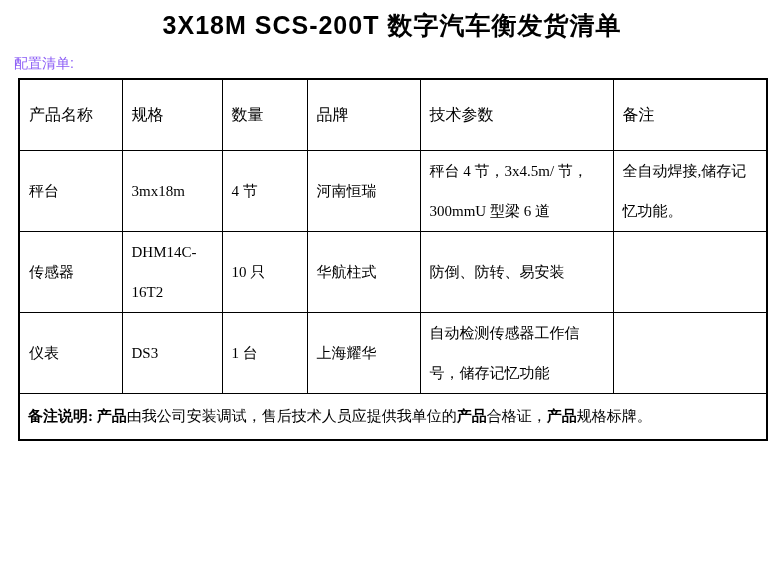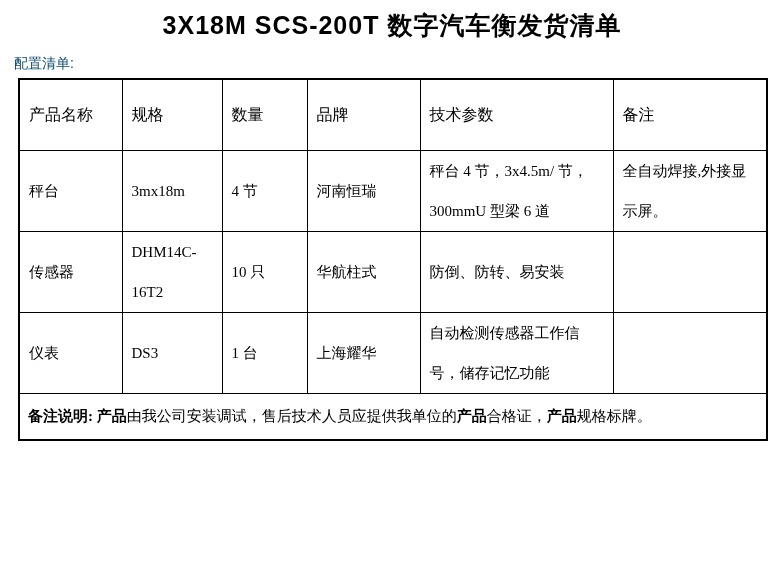--- a/index.html
+++ b/index.html
@@ -14,21 +14,21 @@
     padding-top: 9px;
     text-align: center;
     font-size: 25px;
     font-weight: bold;
     letter-spacing: 1px;
     color: #000000;
   }
   .config-label {
     margin: 13px 0 5px 14px;
     font-size: 14px;
-    color: #0c4a6e;
+    color: #8b5cf6;
   }
   table.spec-table {
     border-collapse: collapse;
     table-layout: fixed;
     margin-left: 18px;
     width: 748px;
     border: 2px solid #000000;
   }
   table.spec-table td {
     border: 1px solid #000000;
@@ -74,21 +74,21 @@
         <td>技术参数</td>
         <td>备注</td>
       </tr>
 
       <tr class="r-tall">
         <td>秤台</td>
         <td>3mx18m</td>
         <td>4 节</td>
         <td>河南恒瑞</td>
         <td>秤台 4 节，3x4.5m/ 节，300mmU 型梁 6 道</td>
-        <td>全自动焊接,外接显示屏。</td>
+        <td>全自动焊接,储存记忆功能。</td>
       </tr>
 
       <tr class="r-short">
         <td>传感器</td>
         <td>DHM14C-16T2</td>
         <td>10 只</td>
         <td>华航柱式</td>
         <td>防倒、防转、易安装</td>
         <td></td>
       </tr>

